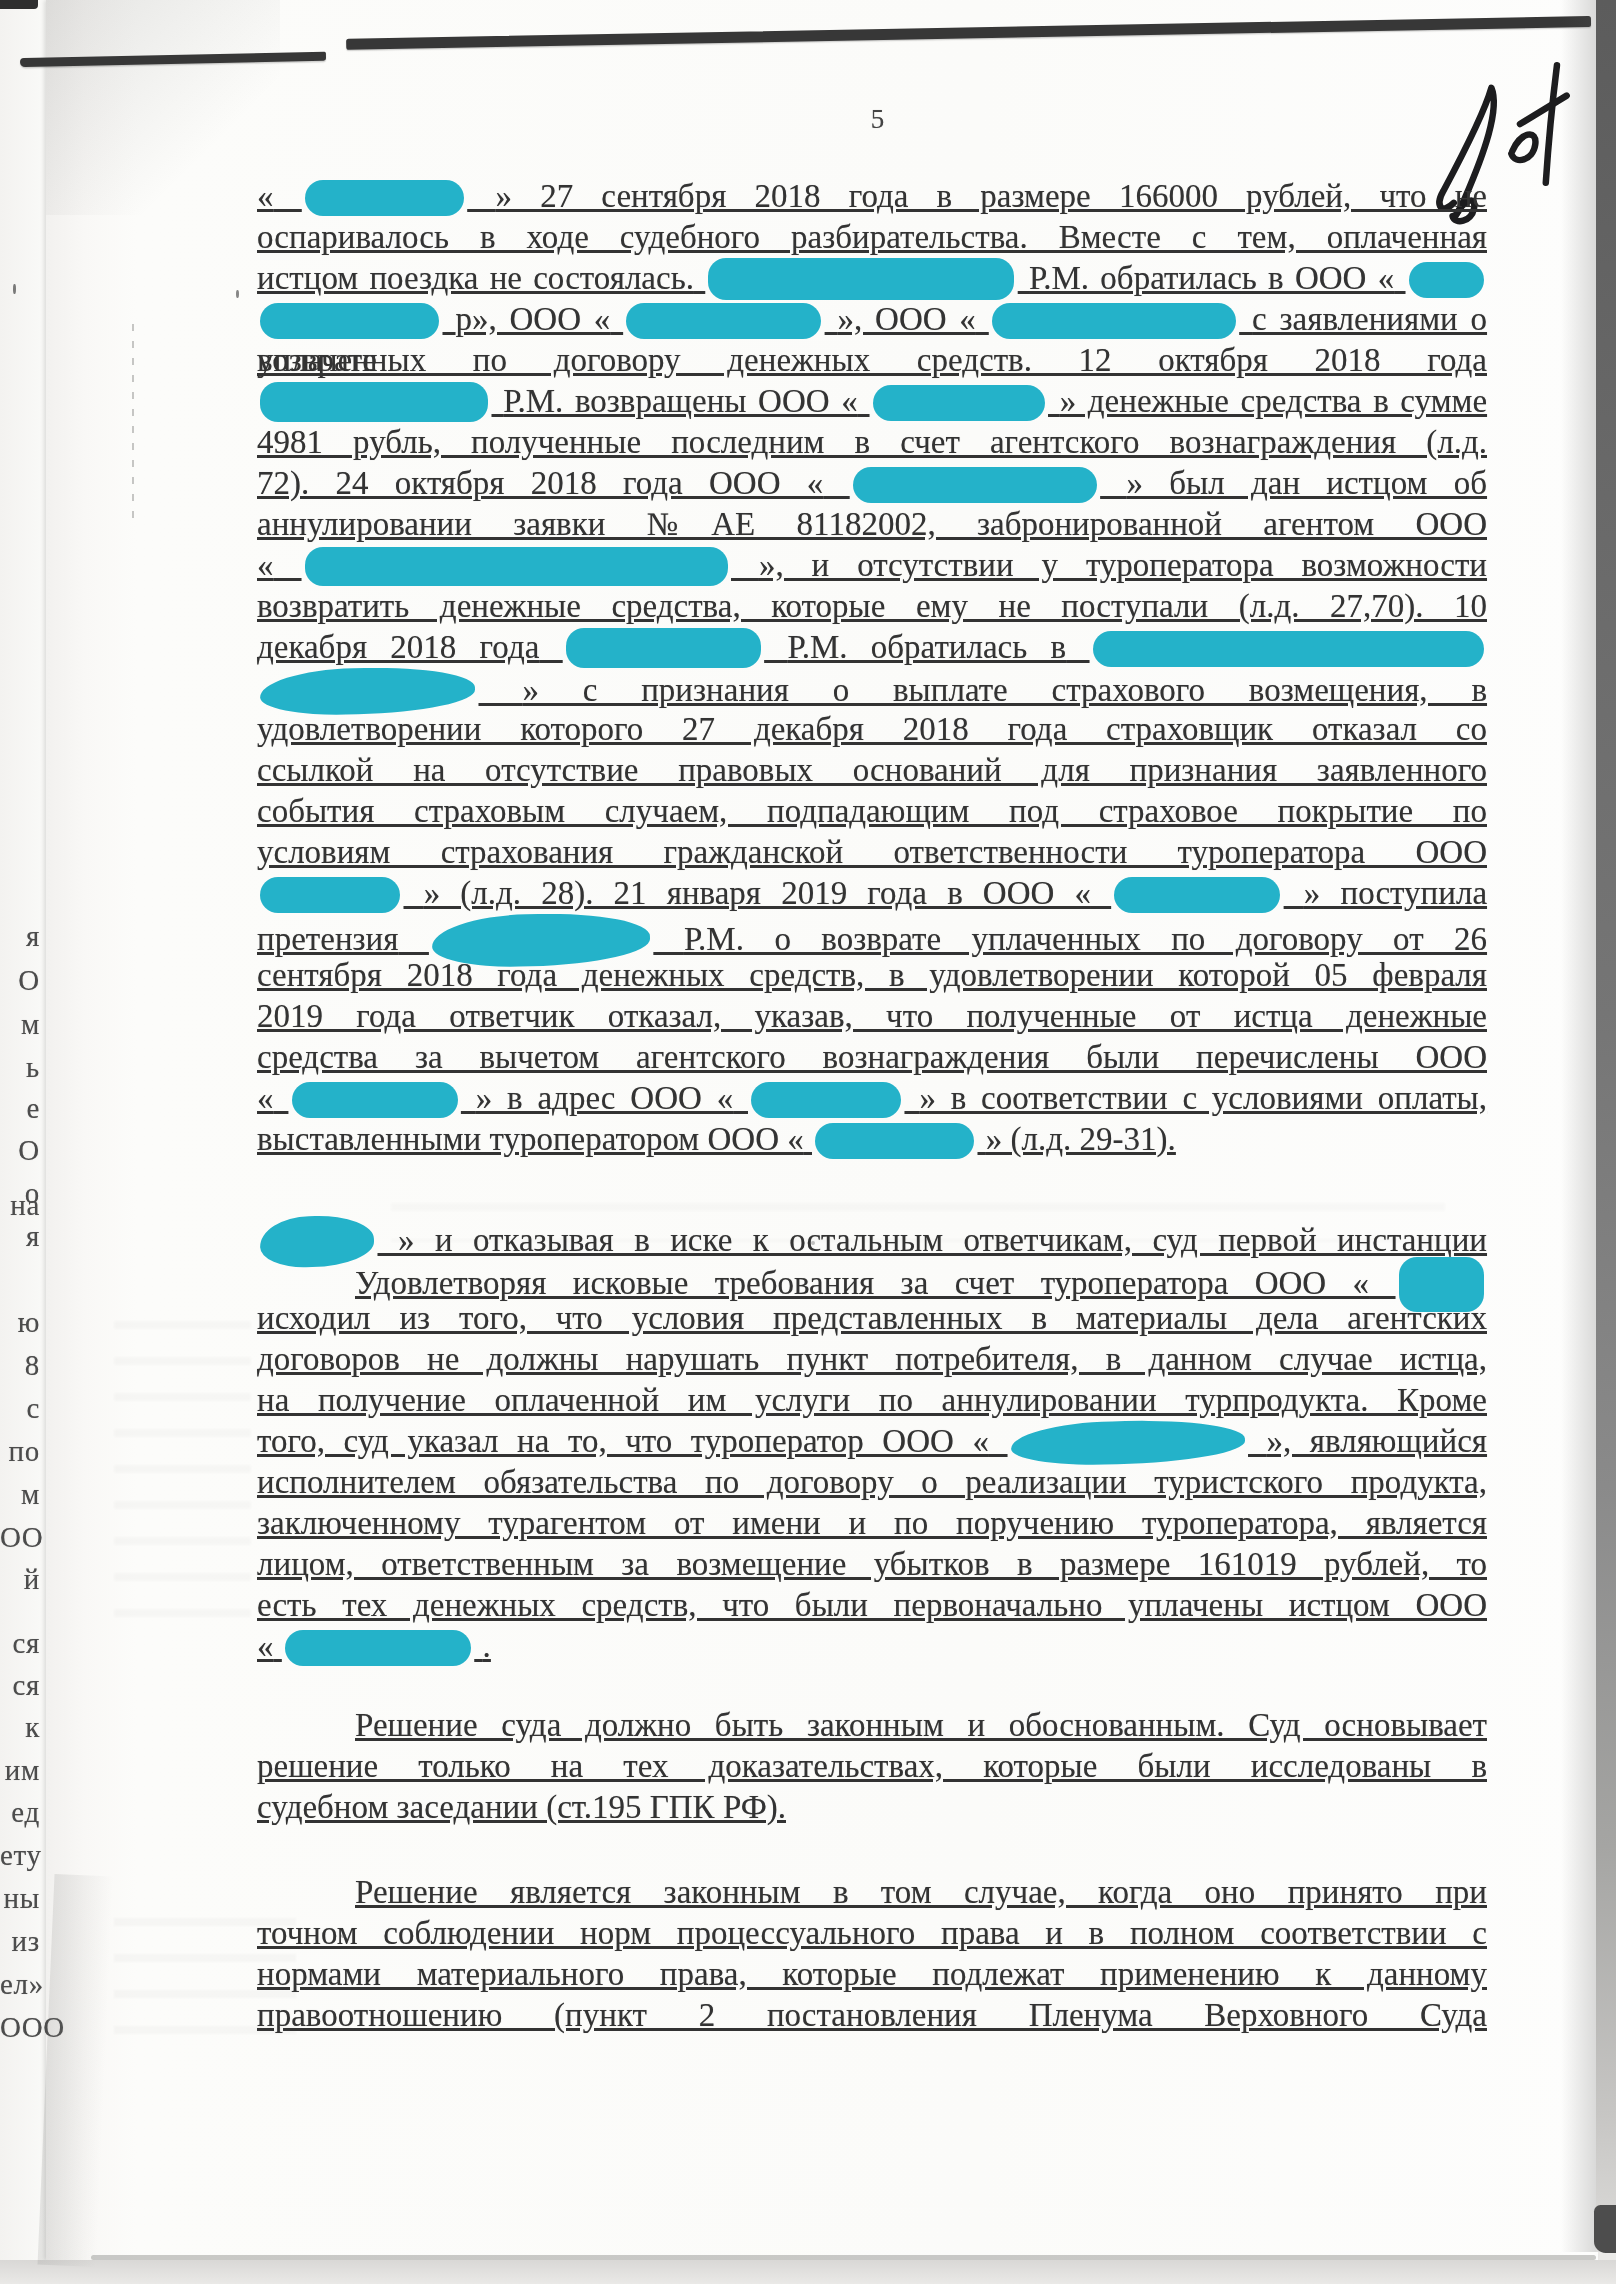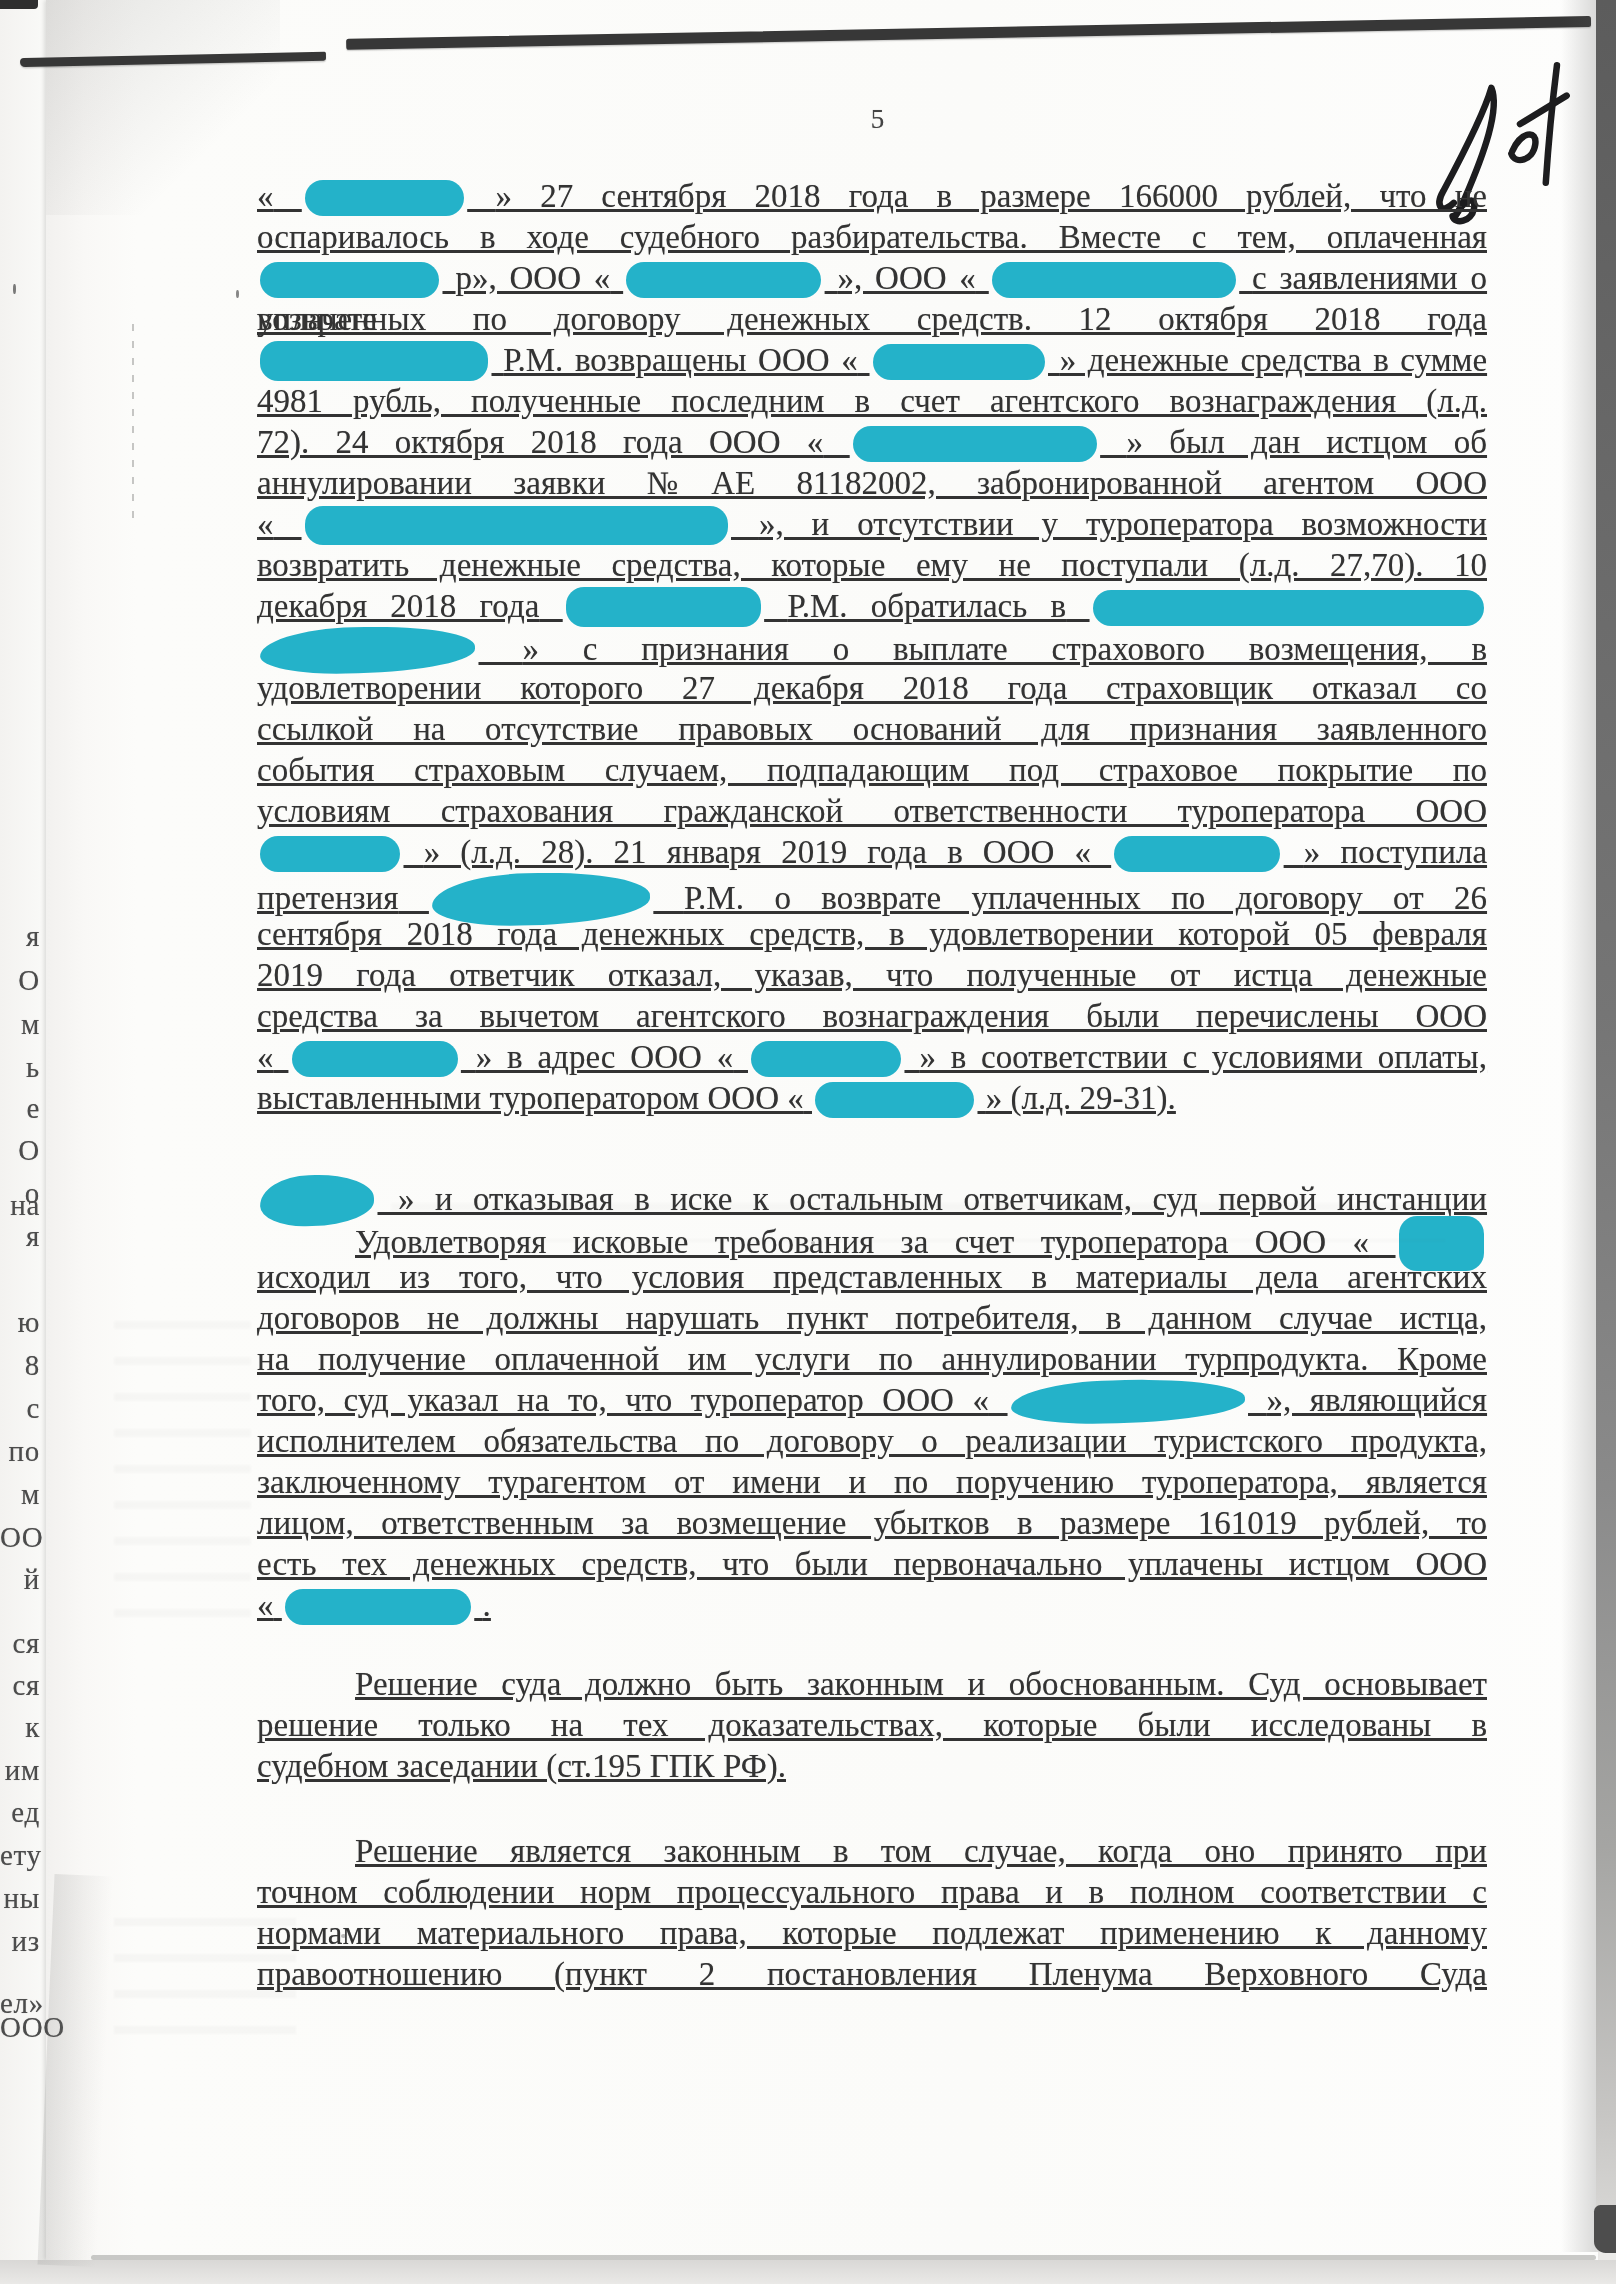--- a/index.html
+++ b/index.html
@@ -142,20 +142,21 @@
         <path d="M224,38 C210,98 198,158 188,216"></path>
         <path d="M158,122 L234,86"></path>
       </g>
     </svg>
   </div>
 
   <div class="text-col" id="text-col">
       <div class="para p1">
         <div class="line j"><span>«</span> <span class="redaction" style="width: 159px; background: rgb(36, 178, 201);"></span> <span>» 27 сентября 2018 года в размере 166000 рублей, что не</span> </div>
         <div class="line j"><span>оспаривалось в ходе судебного разбирательства. Вместе с тем, оплаченная</span> </div>
+        <div class="line j"><span>истцом поездка не состоялась.</span> <span class="redaction" style="width: 306px; height: 42px; vertical-align: -11px; background: rgb(36, 178, 201);"></span> <span>Р.М. обратилась в ООО «</span> <span class="redaction" style="width: 75px; background: rgb(36, 178, 201);"></span> </div>
         <div class="line j"><span class="redaction" style="width: 179px; background: rgb(36, 178, 201);"></span> <span>р», ООО «</span> <span class="redaction" style="width: 195px; background: rgb(36, 178, 201);"></span> <span>», ООО «</span> <span class="redaction" style="width: 244px; background: rgb(36, 178, 201);"></span> <span>с заявлениями о возврате</span> </div>
         <div class="line j"><span>уплаченных по договору денежных средств. 12 октября 2018 года</span> </div>
         <div class="line j"><span class="redaction" style="width: 228px; height: 40px; vertical-align: -10.4px; background: rgb(36, 178, 201);"></span> <span>Р.М. возвращены ООО «</span> <span class="redaction" style="width: 172px; background: rgb(36, 178, 201);"></span> <span>» денежные средства в сумме</span> </div>
         <div class="line j"><span>4981 рубль, полученные последним в счет агентского вознаграждения (л.д.</span> </div>
         <div class="line j"><span>72). 24 октября 2018 года ООО «</span> <span class="redaction" style="width: 244px; background: rgb(36, 178, 201);"></span> <span>» был дан истцом об</span> </div>
         <div class="line j"><span>аннулировании заявки №АЕ 81182002, забронированной агентом ООО</span> </div>
         <div class="line j"><span>«</span> <span class="redaction" style="width: 423px; height: 39px; vertical-align: -9.8px; background: rgb(36, 178, 201);"></span> <span>», и отсутствии у туроператора возможности</span> </div>
         <div class="line j"><span>возвратить денежные средства, которые ему не поступали (л.д. 27,70). 10</span> </div>
         <div class="line j"><span>декабря 2018 года</span> <span class="redaction" style="width: 195px; height: 40px; vertical-align: -10.4px; background: rgb(36, 178, 201);"></span> <span>Р.М. обратилась в</span> <span class="redaction" style="width: 391px; background: rgb(36, 178, 201);"></span> </div>
         <div class="line j"><span class="redaction wavy" style="width: 215px; height: 46px; vertical-align: -13px; background: rgb(36, 178, 201);"></span> <span>» с признания о выплате страхового возмещения, в</span> </div>
@@ -215,21 +216,21 @@
       <div class="fragment" style="top: 1521px;">ОО</div>
       <div class="fragment" style="top: 1563px;">й</div>
       <div class="fragment" style="top: 1627px;">ся</div>
       <div class="fragment" style="top: 1669px;">ся</div>
       <div class="fragment" style="top: 1711px;">к</div>
       <div class="fragment" style="top: 1754px;">им</div>
       <div class="fragment" style="top: 1796px;">ед</div>
       <div class="fragment" style="top: 1839px;">ету</div>
       <div class="fragment" style="top: 1882px;">ны</div>
       <div class="fragment" style="top: 1925px;">из</div>
-      <div class="fragment" style="top: 1968px; margin-top: 19px;">ел»</div>
+      <div class="fragment" style="top: 1968px;">ел»</div>
       <div class="fragment" style="top: 2011px;">ООО</div>
     </div>
 
   <div class="artifact crease-v"></div>
   <div class="artifact bleed b1"></div>
   <div class="artifact bleed b2"></div>
   <div class="artifact bleed b3"></div>
   <div class="artifact speck sp1"></div>
   <div class="artifact speck sp2"></div>
   <div class="artifact speck sp3"></div>

